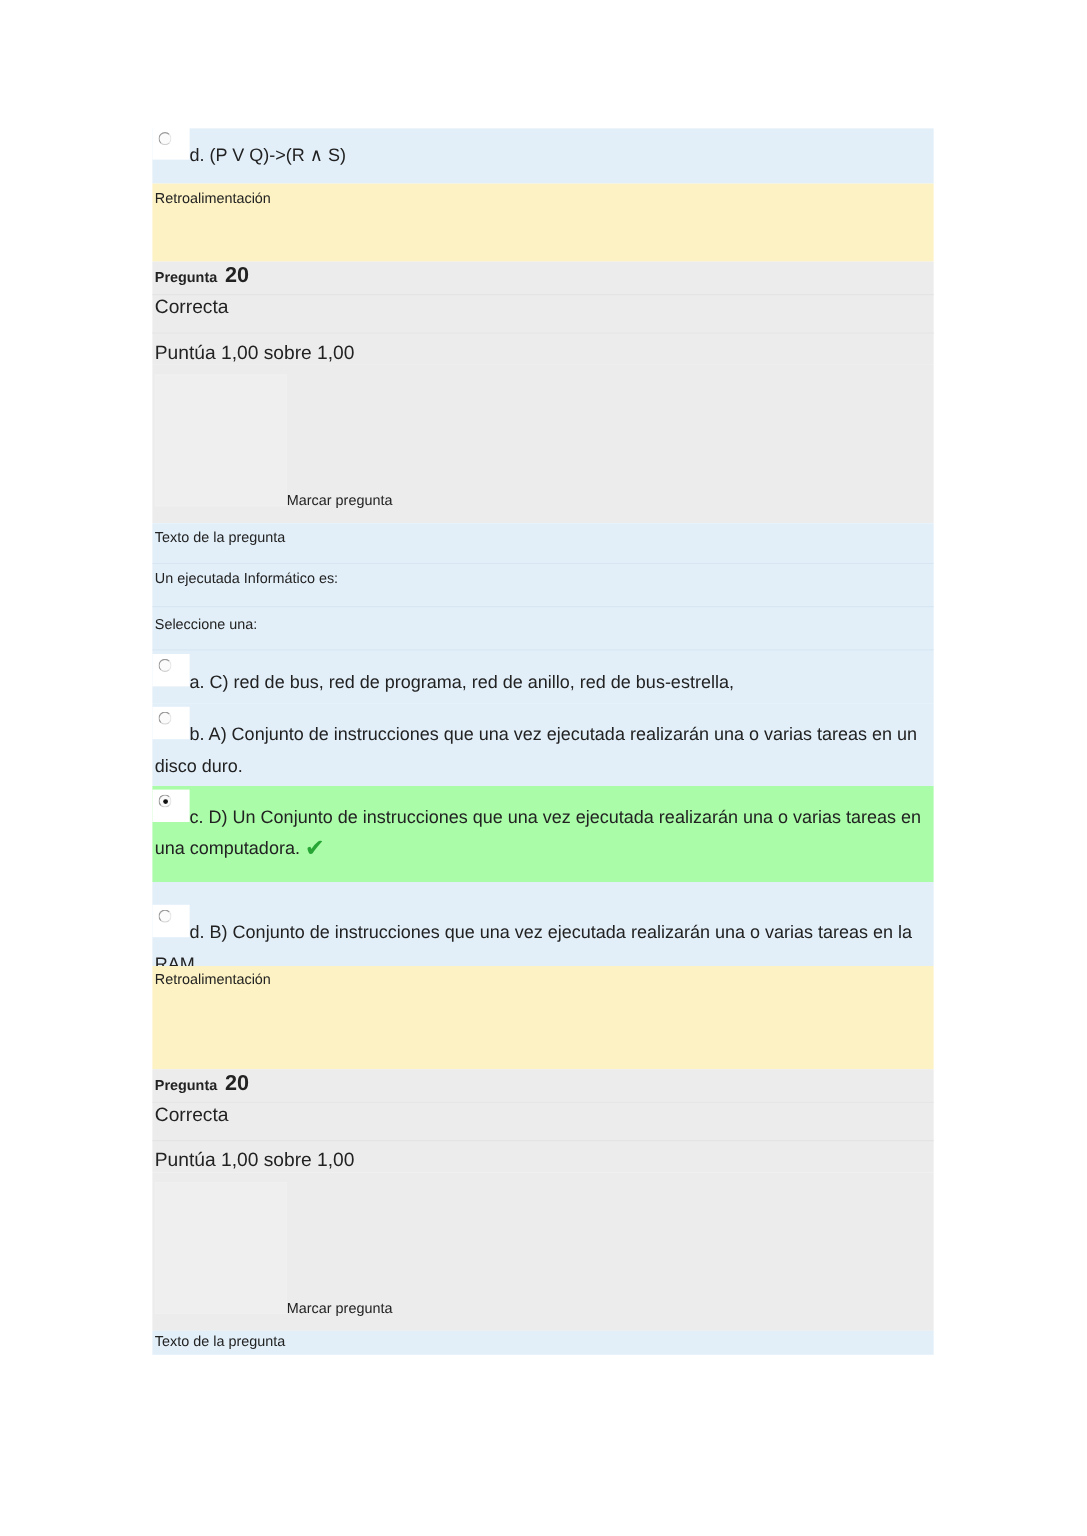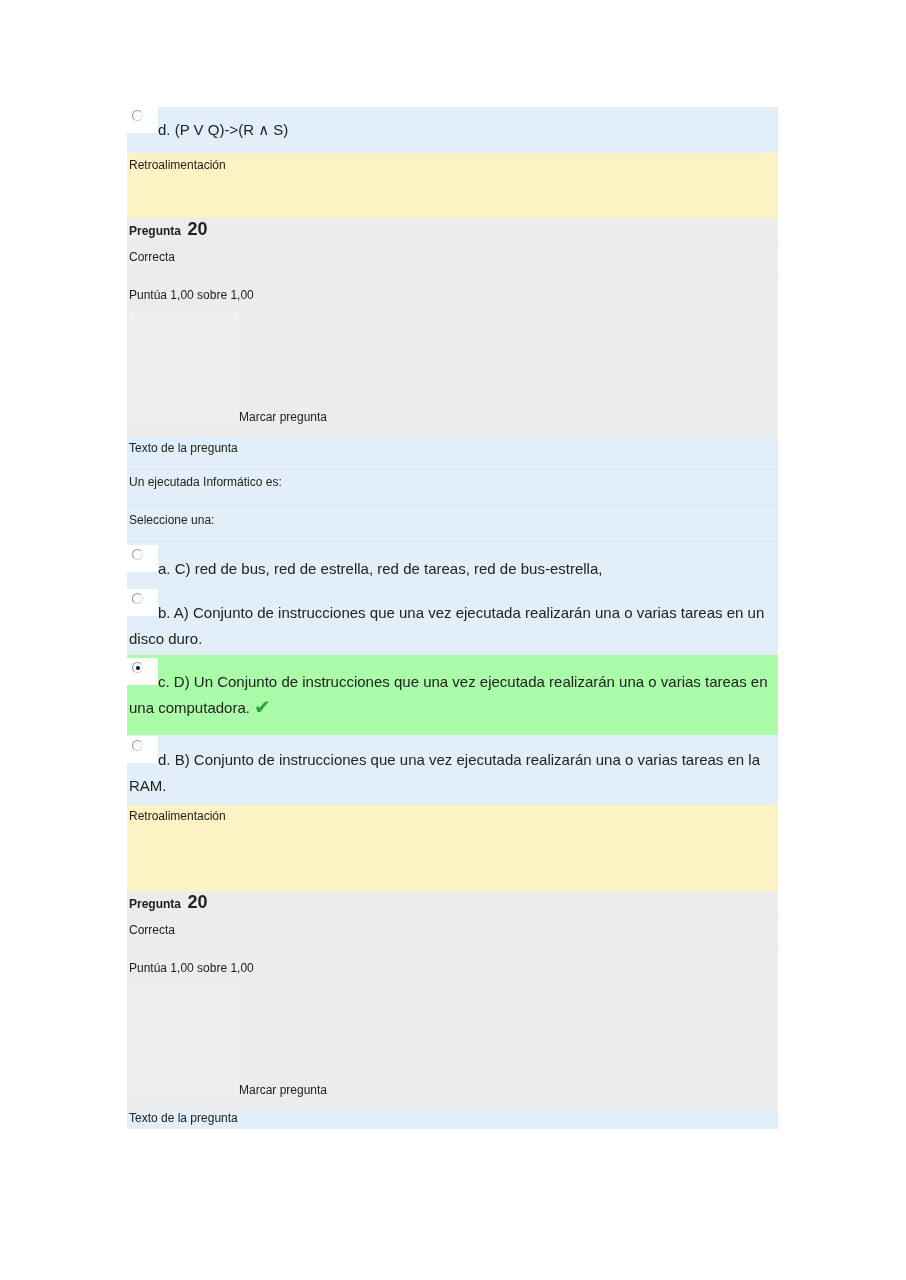--- a/index.html
+++ b/index.html
@@ -28,21 +28,21 @@
     }
     .blue { background: #e2eff9; }
     .yellow { background: #fdf2c3; }
     .grey { background: #ececec; }
     .green { background: #aafca8; }
 
     .sep-b { border-top: 1px solid #d8e6f2; }
     .sep-g { border-top: 1px solid #e4e4e4; }
 
     .txt15 { font-size: 12px; line-height: 23px; }
-    .txt12 { font-size: 12px; line-height: 16px; }
+    .txt12 { font-size: 16px; line-height: 16px; }
 
     .option {
       font-size: 15px;
       line-height: 23px;
       padding-right: 10px;
     }
     .radio-box {
       display: inline-block;
       width: 31px;
       height: 27px;
@@ -131,31 +131,31 @@
   <div class="blk grey flag-area" style="height:132px;">
     <div class="flag-img"></div>
     <div class="flag-label">Marcar pregunta</div>
   </div>
 
   <div class="blk blue txt15" style="height:33px; padding-top:1px;">Texto de la pregunta</div>
   <div class="blk blue sep-b txt15" style="height:36px; padding-top:1px;">Un ejecutada Informático es:</div>
   <div class="blk blue sep-b txt15" style="height:36px; padding-top:3px;">Seleccione una:</div>
 
   <div class="blk blue sep-b option" style="height:45px; padding-top:4px;">
-    <span class="radio-box"><span class="ring"></span></span><span class="opt-text">a. C) red de bus, red de estrella, red de tareas, red de bus-estrella,</span>
+    <span class="radio-box"><span class="ring"></span></span><span class="opt-text">a. C) red de bus, red de programa, red de anillo, red de bus-estrella,</span>
   </div>
   <div class="blk blue option" style="height:69px; padding-top:4px;">
     <span class="radio-box"><span class="ring"></span></span><span class="opt-text">b. A) Conjunto de instrucciones que una vez ejecutada realizarán una o varias tareas en un disco duro.</span>
   </div>
   <div class="blk green option" style="height:80px; padding-top:4px;">
     <span class="radio-box"><span class="ring">
           <span class="dot"></span>
         </span></span><span class="opt-text">c. D) Un Conjunto de instrucciones que una vez ejecutada realizarán una o varias tareas en una computadora.</span><span class="check opt-text">✔</span>
   </div>
-  <div class="blk blue option" style="height:70px; padding-top:2px;">
+  <div class="blk blue option" style="height:70px; padding-top:20px;">
     <span class="radio-box"><span class="ring"></span></span><span class="opt-text">d. B) Conjunto de instrucciones que una vez ejecutada realizarán una o varias tareas en la RAM.</span>
   </div>
 
   <div class="blk yellow" style="height:86px; padding-top:0px; padding-right:20px;">
     <div class="txt15" style="height:31px;">Retroalimentación</div>
   </div>
 
   <div class="blk grey" style="height:27px; padding-top:1px;">
     <span class="q-head-label">Pregunta</span>
     <span class="q-head-num">20</span>

